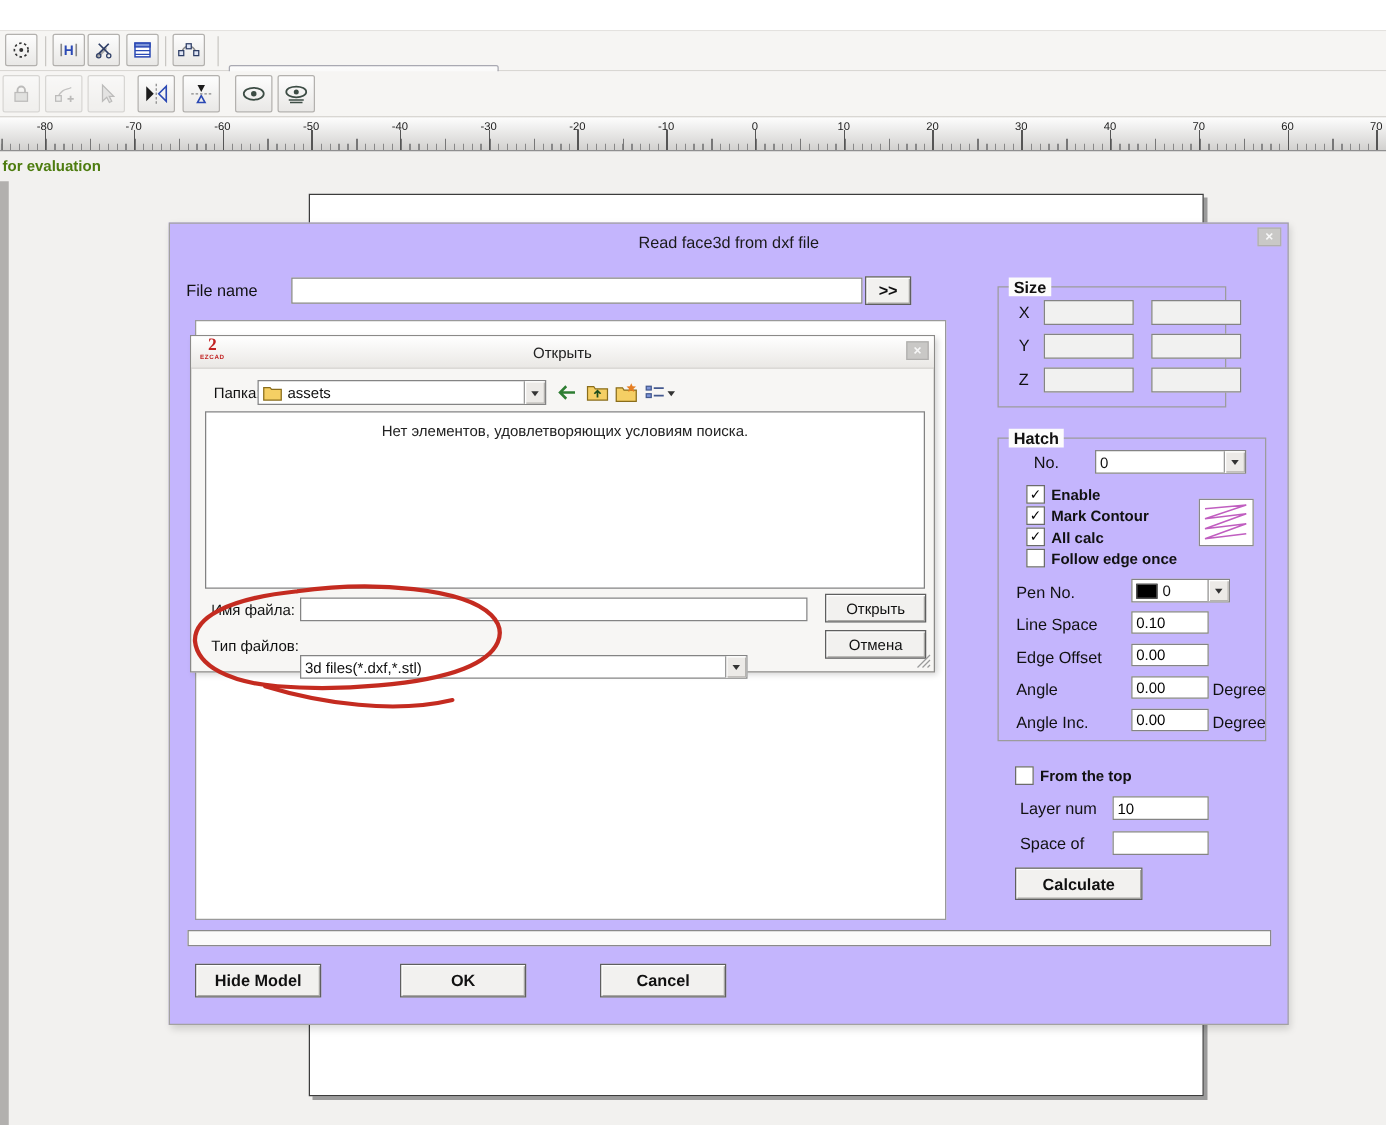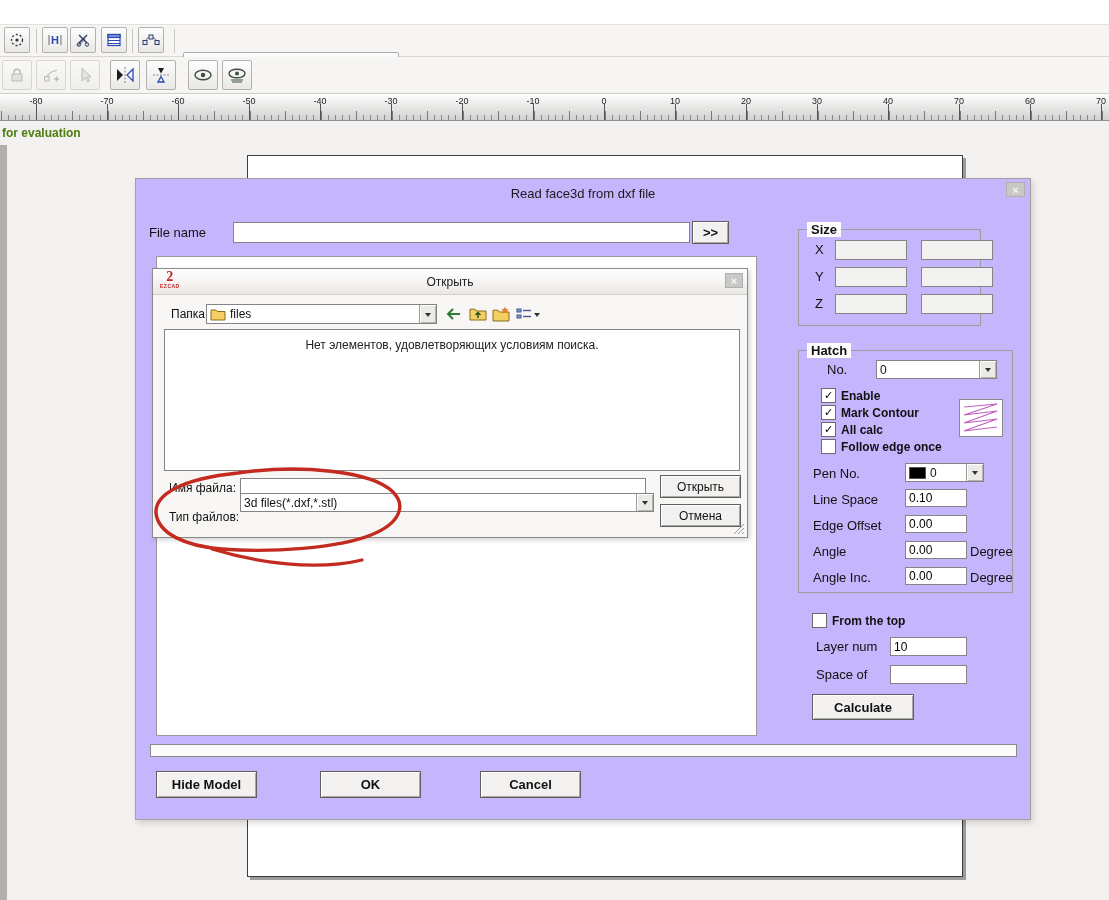--- a/index.html
+++ b/index.html
@@ -365,21 +365,21 @@
       <div class="abs logo2" style="left:7px;top:2px">2<small>EZCAD</small></div>
       <div class="abs od-title">Открыть</div>
       <div class="abs closebtn" style="right:4px;top:4px;width:18px;height:15px">×</div>
     </div>
 
     <div class="abs lbl" style="left:18px;top:38px">Папка:</div>
     <div class="abs combo" style="left:53px;top:35px;width:231px;height:20px">
       <svg width="16" height="13" viewBox="0 0 16 13" style="margin-right:4px">
         <path d="M1 3.5 V2 h5 l1.3 1.5 H15 V12 H1 z" fill="#f5cf64" stroke="#8a6d1a"></path>
       </svg>
-      <span>files</span>
+      <span>assets</span>
       <span class="arrow-btn">
           <span class="tri-down"></span>
         </span>
     </div>
 
     <div class="abs navbtn" style="left:290px;top:35px">
       <svg width="17" height="16" viewBox="0 0 17 16">
         <path d="M8 3 L3 8 L8 13 M3 8 H15" fill="none" stroke="#2e7d32" stroke-width="2"></path>
       </svg>
     </div>
@@ -407,21 +407,21 @@
 
     <div class="abs listarea">
       <div class="abs lbl" style="left:0;top:8px;width:100%;text-align:center;color:#222">Нет элементов, удовлетворяющих условиям поиска.</div>
     </div>
 
     <div class="abs lbl" style="left:16px;top:212px">Имя файла:</div>
     <input class="abs field" style="left: 87px; top: 209px; width: 406px; height: 19px;" value="">
     <div class="abs btn3d btn-sm" style="left:507px;top:206px;width:81px;height:23px">Открыть</div>
 
     <div class="abs lbl" style="left:16px;top:241px">Тип файлов:</div>
-    <div class="abs combo" style="left:87px;top:224px;width:414px;height:19px">
+    <div class="abs combo" style="left:87px;top:255px;width:358px;height:19px">
       <span>3d files(*.dxf,*.stl)</span>
       <span class="arrow-btn">
           <span class="tri-down"></span>
         </span>
     </div>
     <div class="abs btn3d btn-sm" style="left:507px;top:235px;width:81px;height:23px">Отмена</div>
 
     <svg class="abs grip" width="13" height="13">
       <line x1="12" y1="2" x2="2" y2="12" stroke="#9a9a9a"></line>
       <line x1="12" y1="6" x2="6" y2="12" stroke="#9a9a9a"></line>

